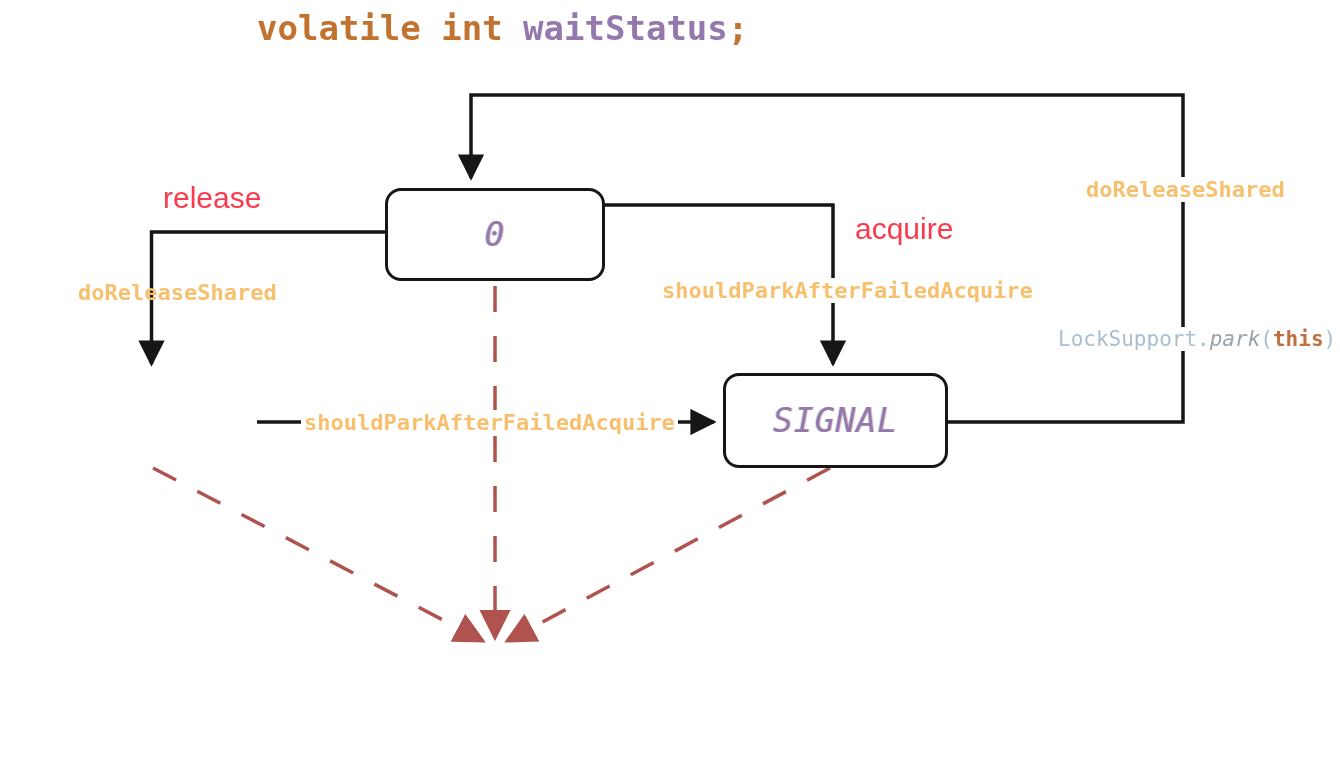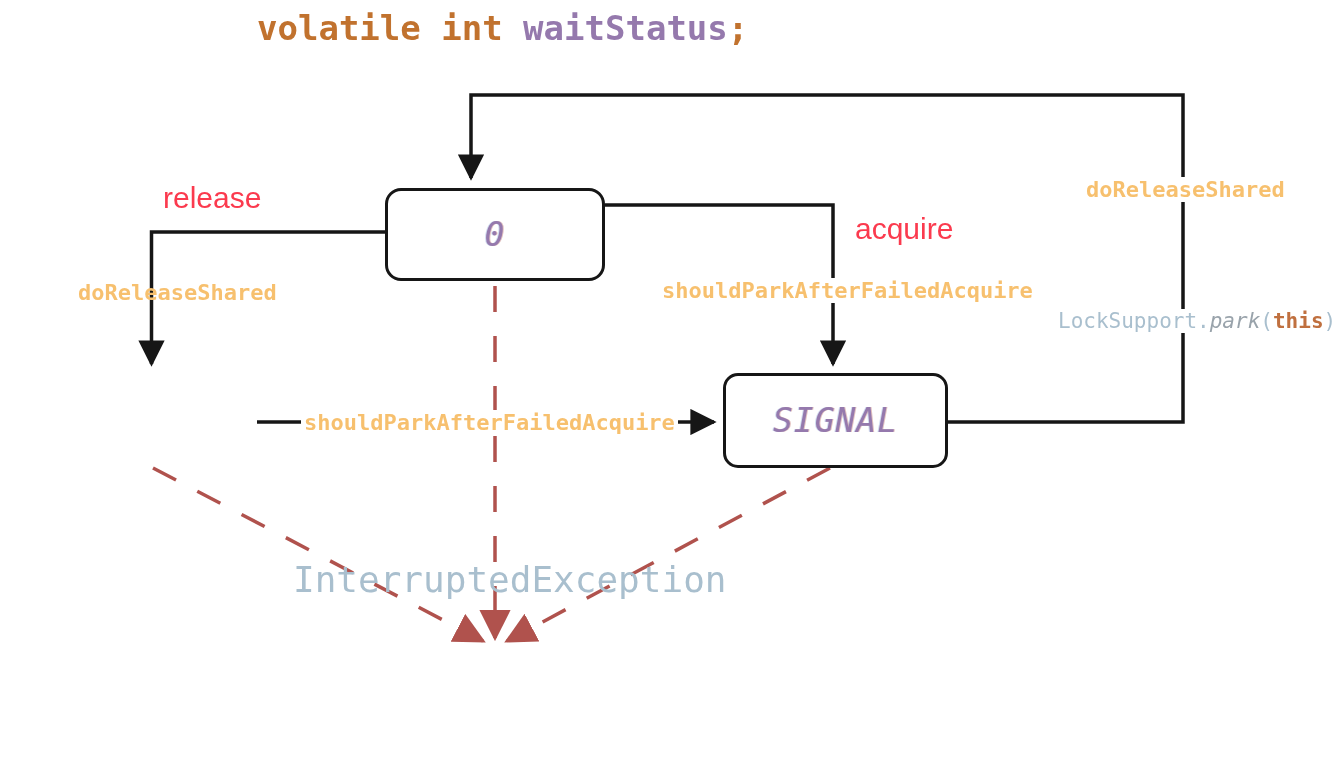--- a/index.html
+++ b/index.html
@@ -80,34 +80,33 @@
     <path d="M830 468 L507 641" fill="none" stroke="#b0524d" stroke-width="3.5" stroke-dasharray="26 24" marker-end="url(#arrRed)"></path>
   </svg>
 
   <div class="title"><span class="kw">volatile int </span><span class="var">waitStatus</span><span class="semi">;</span></div>
 
   <div class="node" style="left:385px;top:188px;width:220px;height:93px;">
     <span class="state">0</span>
   </div>
 
 
-  <div class="node" style="left:723px;top:373px;width:225px;height:95px;border-radius:15px;">
+  <div class="node" style="left:723px;top:373px;width:225px;height:95px;">
     <span class="state">SIGNAL</span>
   </div>
 
 
   <span class="lbl red" style="left:163px;top:181px;">release</span>
 
   <span class="lbl red" style="left:855px;top:212px;">acquire</span>
 
   <span class="lbl amber" style="left:78px;top:280px;">doReleaseShared</span>
 
   <span class="lbl amber onwire" style="left:659px;top:278px;">shouldParkAfterFailedAcquire</span>
 
   <span class="lbl amber onwire" style="left:301px;top:410px;">shouldParkAfterFailedAcquire</span>
 
   <span class="lbl amber onwire" style="left:1083px;top:177px;">doReleaseShared</span>
 
-  <span class="lbl lock" style="left:1056px;top:309px;"><span class="pre">LockSupport.</span><span class="method">park</span><span class="paren">(</span><span class="arg">this</span><span class="paren">)</span></span>
+  <span class="lbl lock" style="left:1056px;top:327px;"><span class="pre">LockSupport.</span><span class="method">park</span><span class="paren">(</span><span class="arg">this</span><span class="paren">)</span></span>
 
-  <span class="lbl gray" style="left:293px;top:559px;">InterruptedException</span>
 
 </div>
 
 </body></html>

